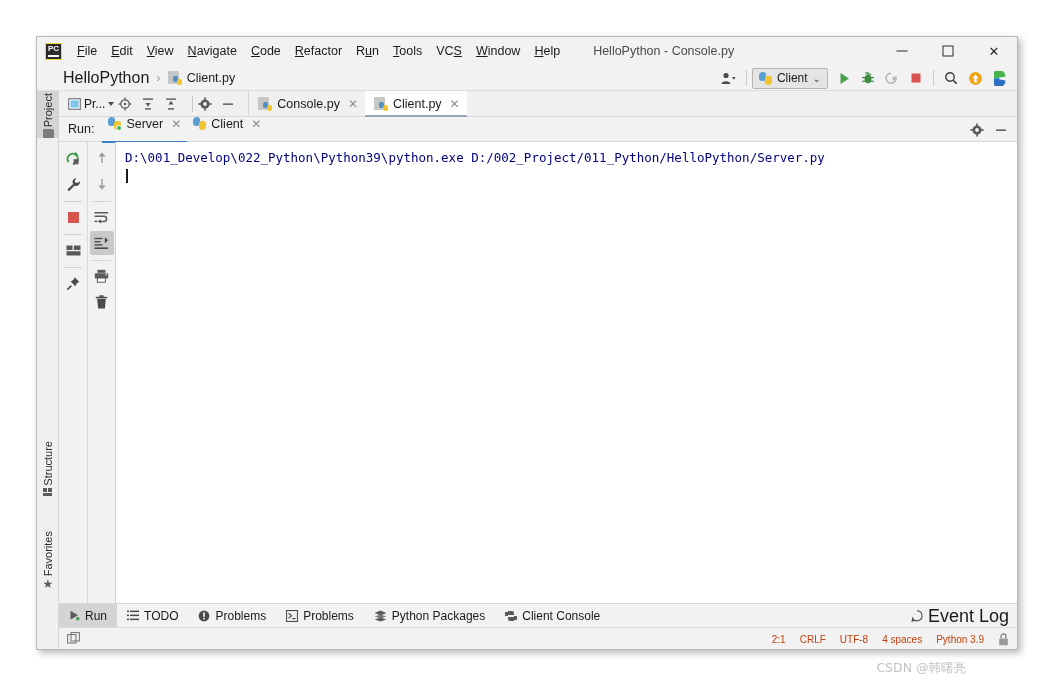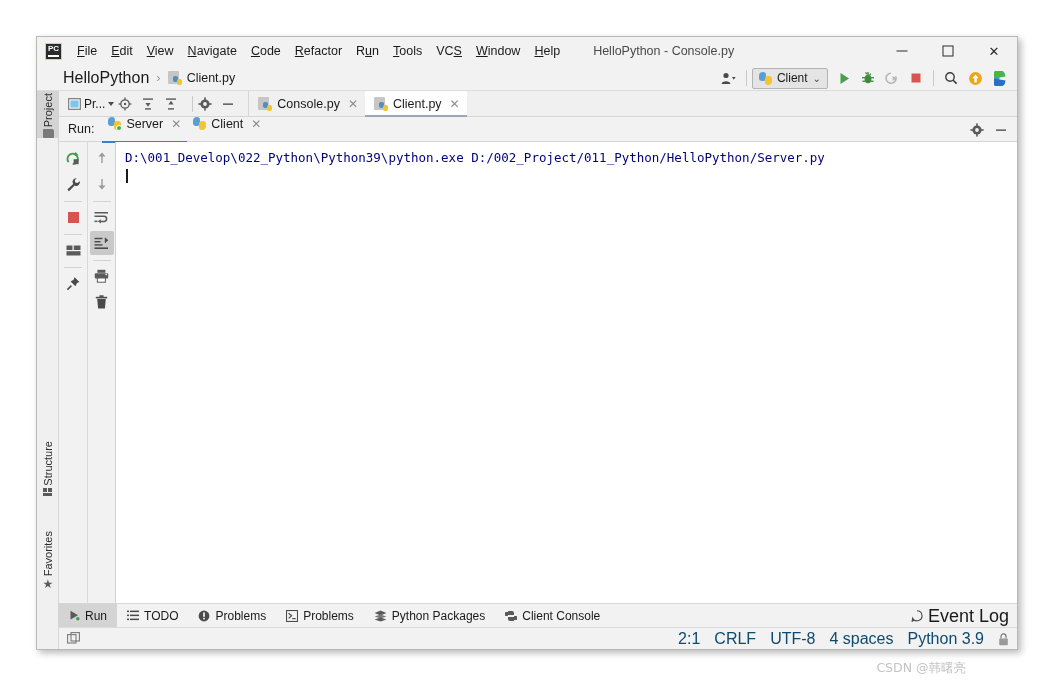--- a/index.html
+++ b/index.html
@@ -185,21 +185,21 @@
   .btab.active { background: #d4d4d4; }
   .bottom-right { position: absolute; right: 8px; top: 0; height: 24px; display: flex; align-items: center; gap: 5px; }
   .eventlog { display: flex; align-items: center; gap: 5px; font-size: 18px; color: #1a1a1a; cursor: default; }
 
   .statusbar {
     height: 22px; background: #f2f2f2; display: flex; align-items: center;
     position: relative; border-top: 1px solid #dcdcdc; flex: 0 0 22px;
   }
   .st-left { display: flex; align-items: center; margin-left: 8px; }
   .st-right { position: absolute; right: 8px; top: 0; height: 22px; display: flex; align-items: center; gap: 14px; }
-  .st-item { font-size: 16px; color: #0c4a6e; cursor: default; white-space: nowrap; }
+  .st-item { font-size: 10px; color: #c2410c; cursor: default; white-space: nowrap; }
 
   
   .watermark {
     position: absolute; right: 10px; bottom: 6px;
     font-size: 12.5px; color: #c3c3c3;
     font-family: "DejaVu Sans", sans-serif;
   }
 
   
   .py-ico { width: 13px; height: 13px; position: relative; flex: 0 0 13px; }

